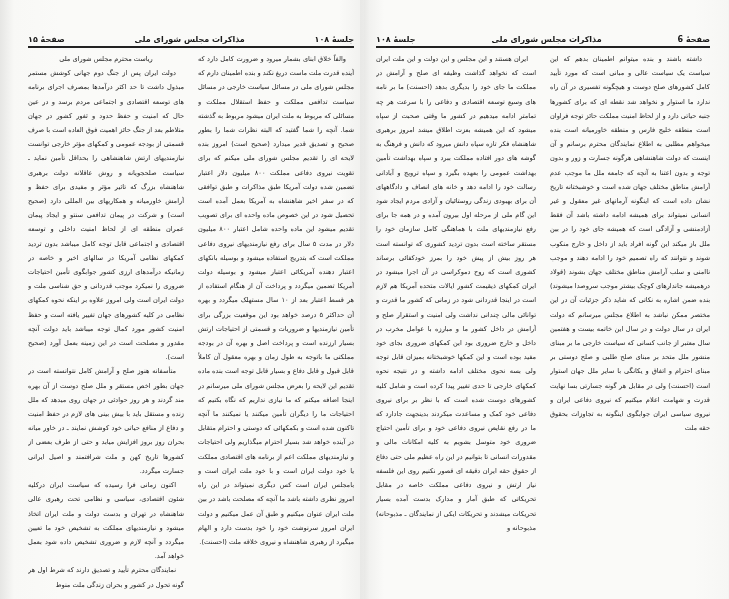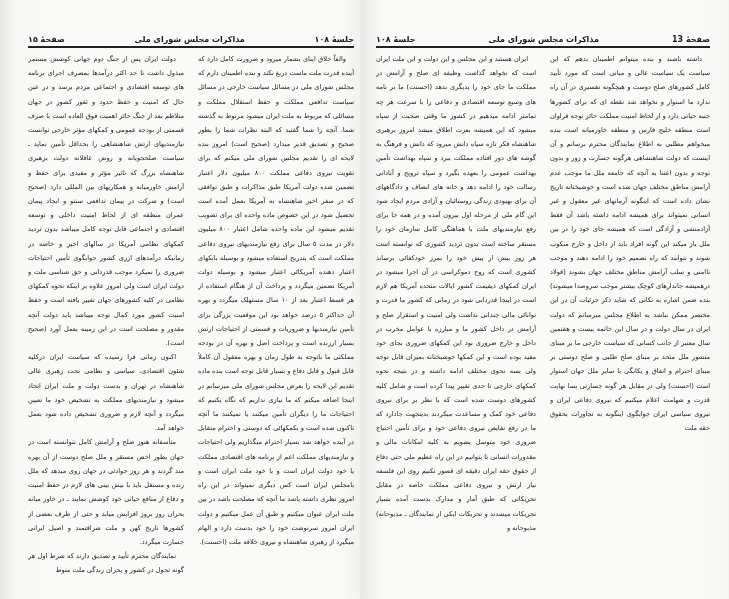--- a/index.html
+++ b/index.html
@@ -56,31 +56,32 @@
     <div class="header">
       <span>جلسهٔ ۱۰۸</span>
       <span>مذاکرات مجلس شورای ملی</span>
       <span>صفحهٔ ۱۵</span>
     </div>
     <div class="columns">
       <div class="col">
         <p>والفاً خلاق ابنای بشمار میرود و ضرورت کامل دارد که آینده قدرت ملت ماست دریغ نکند و بنده اطمینان دارم که مجلس شورای ملی در مسائل سیاست خارجی در مسائل سیاست تدافعی مملکت و حفظ استقلال مملکت و مسائلی که مربوط به ملت ایران میشود مربوط به گذشته شما. آنچه را شما گفتید که البته نظرات شما را بطور صحیح و تصدیق قدیر میدارد (صحیح است) امروز بنده لایحه ای را تقدیم مجلس شورای ملی میکنم که برای تقویت نیروی دفاعی مملکت ۸۰۰ میلیون دلار اعتبار تضمین شده دولت آمریکا طبق مذاکرات و طبق توافقی که در سفر اخیر شاهنشاه به آمریکا بعمل آمده است تحصیل شود در این خصوص ماده واحده ای برای تصویب تقدیم میشود این ماده واحده شامل اعتبار ۸۰۰ میلیون دلار در مدت ۵ سال برای رفع نیازمندیهای نیروی دفاعی مملکت است که بتدریج استفاده میشود و بوسیله بانکهای اعتبار دهنده آمریکائی اعتبار میشود و بوسیله دولت آمریکا تضمین میگردد و پرداخت آن از هنگام استفاده از هر قسط اعتبار بعد از ۱۰ سال مستهلک میگردد و بهره آن حداکثر ۵ درصد خواهد بود این موقعیت بزرگی برای تأمین نیازمندیها و ضروریات و قسمتی از احتیاجات ارتش بسیار ارزنده است و پرداخت اصل و بهره آن در بودجه مملکتی ما باتوجه به طول زمان و بهره معقول آن کاملاً قابل قبول و قابل دفاع و بسیار قابل توجه است بنده ماده تقدیم این لایحه را بعرض مجلس شورای ملی میرسانم در اینجا اضافه میکنم که ما نیازی نداریم که نگاه بکنیم که احتیاجات ما را دیگران تأمین میکنند یا نمیکنند ما آنچه تاکنون شده است و بکمکهائی که دوستی و احترام متقابل در آینده خواهد شد بسیار احترام میگذاریم ولی احتیاجات و نیازمندیهای مملکت اعم از برنامه های اقتصادی مملکت یا خود دولت ایران است و با خود ملت ایران است و بامجلس ایران است کس دیگری نمیتواند در این راه امروز نظری داشته باشد ما آنچه که مصلحت باشد در بین ملت ایران عنوان میکنیم و طبق آن عمل میکنیم و دولت ایران امروز سرنوشت خود را خود بدست دارد و الهام میگیرد از رهبری شاهنشاه و نیروی خلاقه ملت (احسنت).</p>
       </div>
       <div class="col">
+        <p class="head">ریاست محترم مجلس شورای ملی</p>
         <p>دولت ایران پس از جنگ دوم جهانی کوشش مستمر مبذول داشت تا حد اکثر درآمدها بمصرف اجرای برنامه های توسعه اقتصادی و اجتماعی مردم برسد و در عین حال که امنیت و حفظ حدود و ثغور کشور در جهان متلاطم بعد از جنگ حائز اهمیت فوق العاده است با صرف قسمتی از بودجه عمومی و کمکهای مؤثر خارجی توانست نیازمندیهای ارتش شاهنشاهی را بحداقل تأمین نماید ـ سیاست صلحجویانه و روش عاقلانه دولت برهبری شاهنشاه بزرگ که تاثیر مؤثر و مفیدی برای حفظ و آرامش خاورمیانه و همکاریهای بین المللی دارد (صحیح است) و شرکت در پیمان تدافعی سنتو و ایجاد پیمان عمران منطقه ای از لحاظ امنیت داخلی و توسعه اقتصادی و اجتماعی قابل توجه کامل میباشد بدون تردید کمکهای نظامی آمریکا در سالهای اخیر و خاصه در زمانیکه درآمدهای ارزی کشور جوابگوی تأمین احتیاجات ضروری را نمیکرد موجب قدردانی و حق شناسی ملت و دولت ایران است ولی امروز علاوه بر اینکه نحوه کمکهای نظامی در کلیه کشورهای جهان تغییر یافته است و حفظ امنیت کشور مورد کمال توجه میباشد باید دولت آنچه مقدور و مصلحت است در این زمینه بعمل آورد (صحیح است).</p>
+        <p>متأسفانه هنوز صلح و آرامش کامل نتوانسته است در جهان بطور اخص مستقر و ملل صلح دوست از آن بهره مند گردند و هر روز حوادثی در جهان روی میدهد که ملل زنده و مستقل باید با بیش بینی های لازم در حفظ امنیت و دفاع از منافع حیاتی خود کوشش نمایند ـ در خاور میانه بحران روز بروز افزایش میابد و حتی از طرف بعضی از کشورها تاریخ کهن و ملت شرافتمند و اصیل ایرانی جسارت میگردد.</p>
         <p>اکنون زمانی فرا رسیده که سیاست ایران درکلیه شئون اقتصادی، سیاسی و نظامی تحت رهبری عالی شاهنشاه در تهران و بدست دولت و ملت ایران اتخاذ میشود و نیازمندیهای مملکت به تشخیص خود ما تعیین میگردد و آنچه لازم و ضروری تشخیص داده شود بعمل خواهد آمد.</p>
-        <p>متأسفانه هنوز صلح و آرامش کامل نتوانسته است در جهان بطور اخص مستقر و ملل صلح دوست از آن بهره مند گردند و هر روز حوادثی در جهان روی میدهد که ملل زنده و مستقل باید با بیش بینی های لازم در حفظ امنیت و دفاع از منافع حیاتی خود کوشش نمایند ـ در خاور میانه بحران روز بروز افزایش میابد و حتی از طرف بعضی از کشورها تاریخ کهن و ملت شرافتمند و اصیل ایرانی جسارت میگردد.</p>
         <p>نمایندگان محترم تأیید و تصدیق دارند که شرط اول هر گونه تحول در کشور و بحران زندگی ملت منوط</p>
       </div>
     </div>
   </div>
 
   <div class="page right">
     <div class="header">
-      <span>صفحهٔ 13</span>
+      <span>صفحهٔ 6</span>
       <span>مذاکرات مجلس شورای ملی</span>
       <span>جلسهٔ ۱۰۸</span>
     </div>
     <div class="columns">
       <div class="col">
         <p>داشته باشند و بنده میتوانم اطمینان بدهم که این سیاست یک سیاست عالی و مبانی است که مورد تأیید کامل کشورهای صلح دوست و هیچگونه تفسیری در آن راه ندارد ما استوار و نخواهد شد نقطه ای که برای کشورها جنبه حیاتی دارد و از لحاظ امنیت مملکت حائز توجه فراوان است منطقه خلیج فارس و منطقه خاورمیانه است بنده میخواهم مطلبی به اطلاع نمایندگان محترم برسانم و آن اینست که دولت شاهنشاهی هرگونه جسارت و زور و بدون توجه و بدون اعتنا به آنچه که جامعه ملل ما موجب عدم آرامش مناطق مختلف جهان شده است و خوشبختانه تاریخ نشان داده است که اینگونه آرمانهای غیر معقول و غیر انسانی نمیتواند برای همیشه ادامه داشته باشد آن فقط آزادمنشی و آزادگی است که همیشه جای خود را در بین ملل باز میکند این گونه افراد باید از داخل و خارج منکوب شوند و نتوانند که راه تصمیم خود را ادامه دهند و موجب ناامنی و سلب آرامش مناطق مختلف جهان بشوند (قولاد درهمیشه جاندارهای کوچک بیشتر موجب سروصدا میشوند) بنده ضمن اشاره به نکاتی که شاید ذکر جزئیات آن در این مختصر ممکن نباشد به اطلاع مجلس میرسانم که دولت ایران در سال دولت و در سال این خاتمه بیست و هفتمین سال معتبر از جانب کسانی که سیاست خارجی ما بر مبنای منشور ملل متحد بر مبنای صلح طلبی و صلح دوستی بر مبنای احترام و اتفاق و یکانگی با سایر ملل جهان استوار است (احسنت) ولی در مقابل هر گونه جسارتی بسا نهایت قدرت و شهامت اعلام میکنیم که نیروی دفاعی ایران و نیروی سیاسی ایران جوابگوی اینگونه به تجاوزات بحقوق حقه ملت</p>
       </div>
       <div class="col">
         <p>ایران هستند و این مجلس و این دولت و این ملت ایران است که نخواهد گذاشت وظیفه ای صلح و آرامش در مملکت ما جای خود را بدیگری بدهد (احسنت) ما بر نامه های وسیع توسعه اقتصادی و دفاعی را با سرعت هر چه تمامتر ادامه میدهیم در کشور ما وقتی صحبت از سپاه میشود که این همیشه بعزت اطلاق میشد امروز برهبری شاهنشاه فکر تازه سپاه دانش میرود که دانش و فرهنگ به گوشه های دور افتاده مملکت ببرد و سپاه بهداشت تأمین بهداشت عمومی را بعهده بگیرد و سپاه ترویج و آبادانی رسالت خود را ادامه دهد و خانه های انصاف و دادگاههای آن برای بهبودی زندگی روستائیان و آزادی مردم ایجاد شود این گام ملی از مرحله اول بیرون آمده و در همه جا برای رفع نیازمندیهای ملت با هماهنگی کامل سازمان خود را مستقر ساخته است بدون تردید کشوری که توانسته است هر روز بیش از پیش خود را بمرز خودکفائی برساند کشوری است که روح دموکراسی در آن اجرا میشود در ایران کمکهای ذیقیمت کشور ایالات متحده آمریکا هم لازم است در اینجا قدردانی شود در زمانی که کشور ما قدرت و توانائی مالی چندانی نداشت ولی امنیت و استقرار صلح و آرامش در داخل کشور ما و مبارزه با عوامل مخرب در داخل و خارج ضروری بود این کمکهای ضروری بجای خود مفید بوده است و این کمکها خوشبختانه بمیزان قابل توجه ولی بسه نحوی مختلف ادامه داشته و در نتیجه نحوه کمکهای خارجی تا حدی تغییر پیدا کرده است و شامل کلیه کشورهای دوست شده است که با نظر بر برای نیروی دفاعی خود کمک و مساعدت میکردند بدینجهت جادارد که ما در رفع نقایص نیروی دفاعی خود و برای تأمین احتیاج ضروری خود متوسل بشویم به کلیه امکانات مالی و مقدورات انسانی تا بتوانیم در این راه عظیم ملی حتی دفاع از حقوق حقه ایران دقیقه ای قصور نکنیم روی این فلسفه نیاز ارتش و نیروی دفاعی مملکت خاصه در مقابل تحریکاتی که طبق آمار و مدارک بدست آمده بسیار تحریکات میشدند و تحریکات ایکی از نمایندگان ـ مذبوحانه) مذبوحانه و</p>
       </div>

